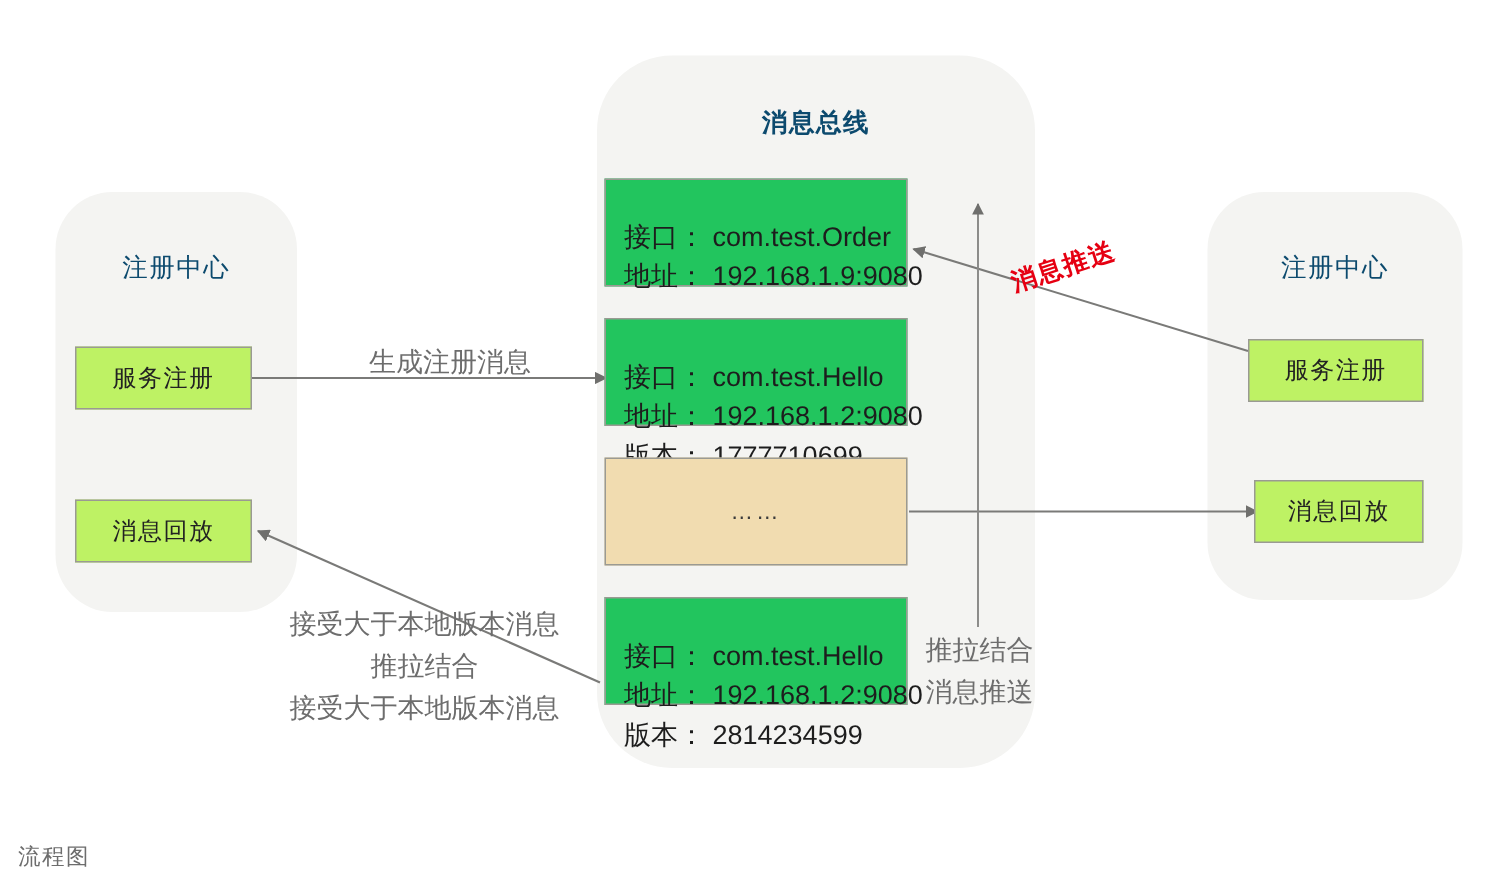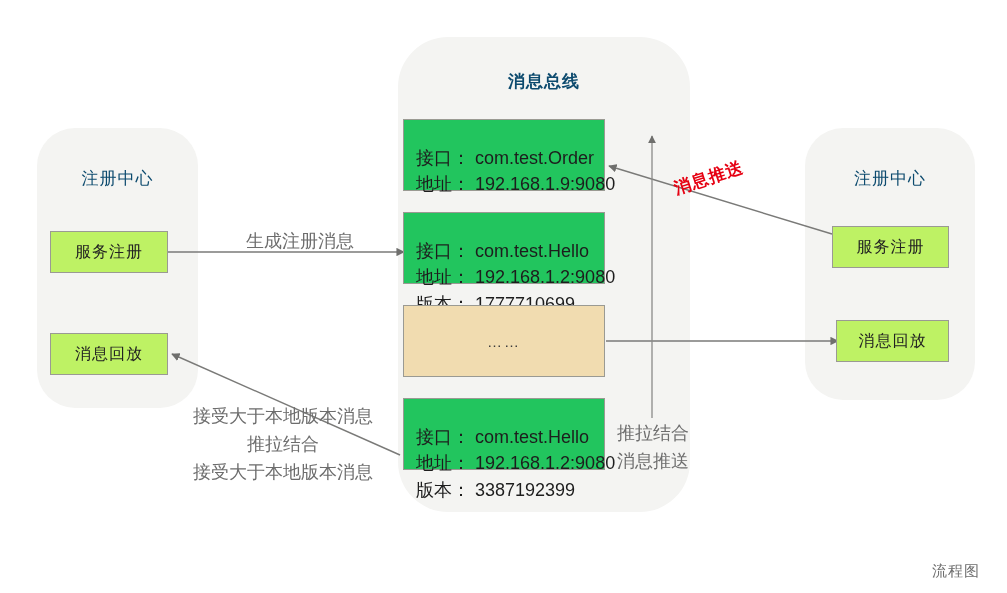--- a/index.html
+++ b/index.html
@@ -177,21 +177,21 @@
     <span class="row">
       <span class="k">接口：</span>
       <span>com.test.Hello</span>
     </span>
     <span class="row">
       <span class="k">地址：</span>
       <span>192.168.1.2:9080</span>
     </span>
     <span class="row">
       <span class="k">版本：</span>
-      <span>3387192399</span>
+      <span>2814234599</span>
     </span>
   </div>
 
   <div class="panel-title" style="left:805px; top:167px; width:170px;">注册中心</div>
 
   <div class="tanbox" style="left:832px; top:226px; width:117px; height:42px;">服务注册</div>
 
   <div class="tanbox" style="left:836px; top:320px; width:113px; height:42px;">消息回放</div>
 
   <div class="label center" style="left:205px; top:228px; width:190px;">生成注册消息</div>
@@ -202,15 +202,15 @@
     <div>推拉结合</div>
     <div>消息推送</div>
   </div>
 
   <div class="label center" style="left:178px; top:403px; width:210px;">
     <div>接受大于本地版本消息</div>
     <div>推拉结合</div>
     <div>接受大于本地版本消息</div>
   </div>
 
-  <div class="caption" style="left:0px; top:562px; width:980px; text-align:right;">流程图</div>
+  <div class="caption" style="left:0px; top:562px; width:980px; text-align:left;padding-left:12px;">流程图</div>
 
 </div>
 
 </body></html>

